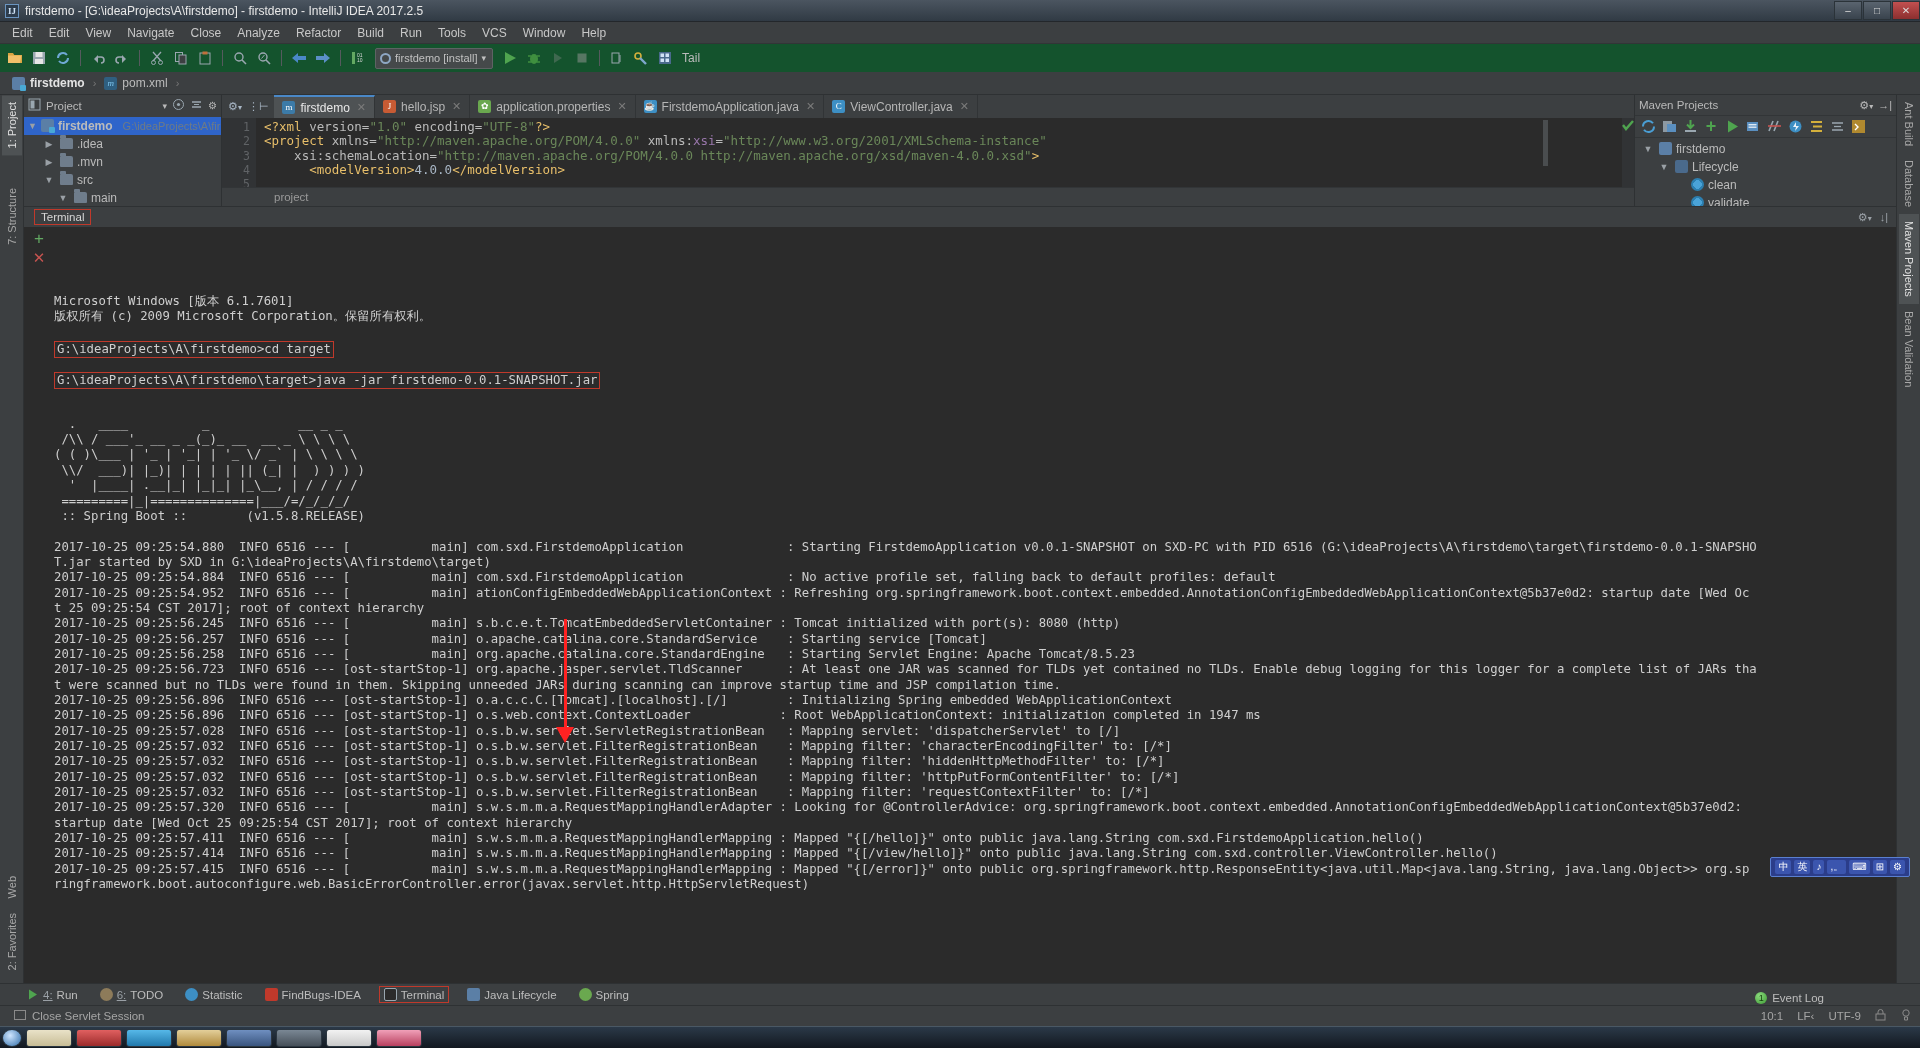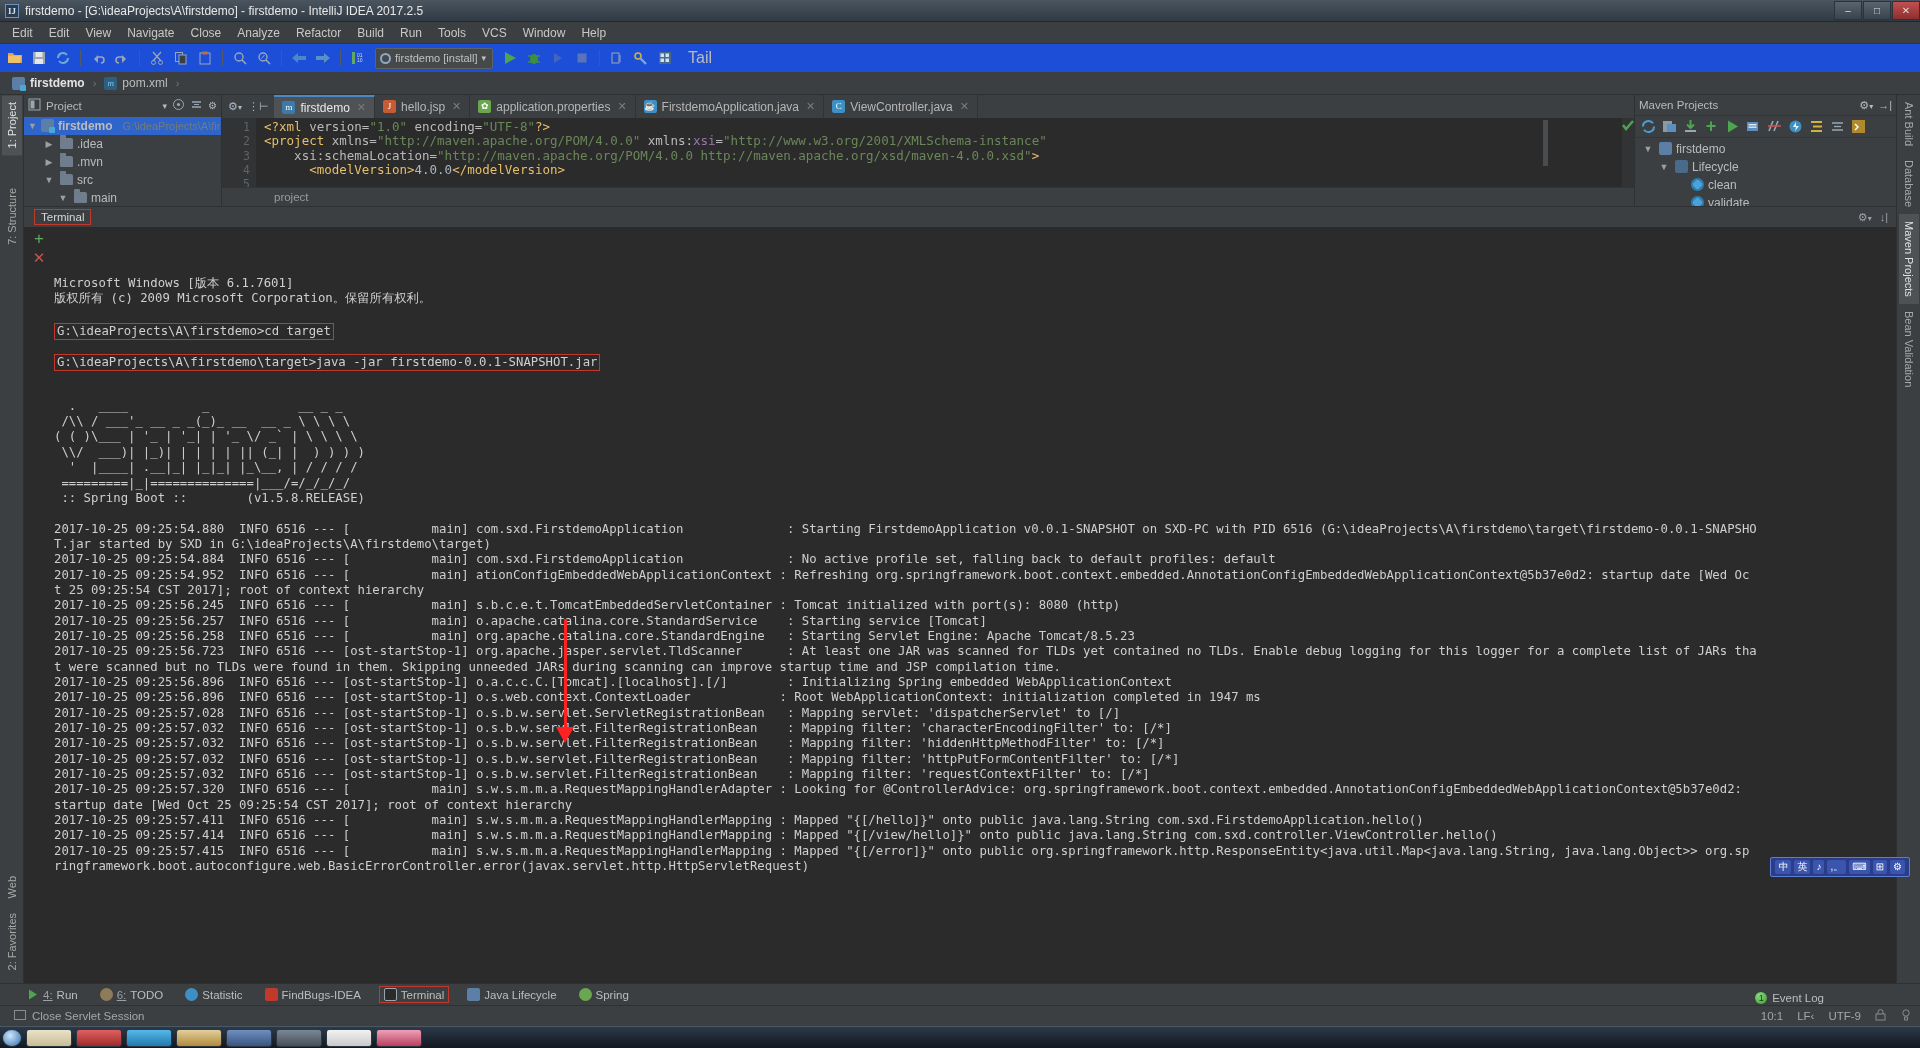--- a/index.html
+++ b/index.html
@@ -35,37 +35,37 @@
 
   
   .menubar {
     height: 22px; background:#3c3f41; display:flex; align-items:center;
     padding-left: 4px; flex: 0 0 22px; border-bottom:1px solid #323537;
   }
   .menubar .mi { font-size: 12px; color:#c8c8c8; padding: 2px 8px; cursor:default; }
 
   
   .toolbar {
-    height: 28px; background:#1d4ed8; display:flex; align-items:center;
+    height: 28px; background:#14532d; display:flex; align-items:center;
     padding-left: 4px; flex: 0 0 28px; gap:2px;
   }
   .tb-ico {
     width: 22px; height: 22px; border-radius:2px; position:relative;
     display:flex; align-items:center; justify-content:center;
     font-size: 12px; color:#a9b7c6;
   }
   .tb-sep { width:1px; height:16px; background:#555a5e; margin:0 4px; }
   .runconfig {
     display:flex; align-items:center; gap:4px; height:21px;
     background:#45494a; border:1px solid #5e6364; border-radius:2px;
     padding: 0 6px 0 4px; font-size:11px; color:#c0c0c0; margin:0 4px;
   }
   .runconfig .gear { width:11px;height:11px;border-radius:50%;
     border:2px solid #8ea7c4; }
-  .tail-label{ font-size:16px; color:#bbb; margin-left:10px;}
+  .tail-label{ font-size:12px; color:#bbb; margin-left:4px;}
 
   
   .navbar {
     height: 23px; background:#3c3f41; display:flex; align-items:center;
     padding-left: 6px; flex: 0 0 23px; gap:2px; border-bottom:1px solid #2e3133;
   }
   .crumb { display:flex; align-items:center; gap:5px; font-size:12px; padding:1px 6px; }
   .crumb.bold { font-weight:bold; color:#e3e3e3; }
   .crumb-sep { color:#777; font-size:11px; }
 
@@ -152,21 +152,21 @@
   .term-gear { margin-left:auto; display:flex; gap:8px; padding-right:8px;
      color:#9aa0a6; font-size:11px; }
   .term-body { flex:1 1 auto; display:flex; min-height:0; }
   .term-side { width:30px; flex:0 0 30px; display:flex; flex-direction:column;
      align-items:center; padding-top:6px; gap:7px; }
   .term-side .plus { color:#62a862; font-size:17px; line-height:12px; }
   .term-side .close { color:#c75450; font-size:15px; line-height:12px; }
   .term-out {
     flex:1 1 auto; overflow:hidden; position:relative;
     font-family:"DejaVu Sans Mono", monospace; font-size:12.3px;
-    line-height:15.35px; color:#cfcfcf; padding-top:3px; white-space:pre;
+    line-height:15.35px; color:#cfcfcf; padding-top:21px; white-space:pre;
   }
   .term-out .l { height:15.35px; }
   .boxed { display:inline-block; border:1px solid #c0392b; padding:0 2px; margin:1px 0;}
   .arrow { position:absolute; left:510px; top:392px; width:3px; height:110px;
      background:#f22; }
   .arrow:after { content:''; position:absolute; left:-8px; bottom:-14px;
      border-left:9px solid transparent; border-right:9px solid transparent;
      border-top:16px solid #f22; }
 
   

